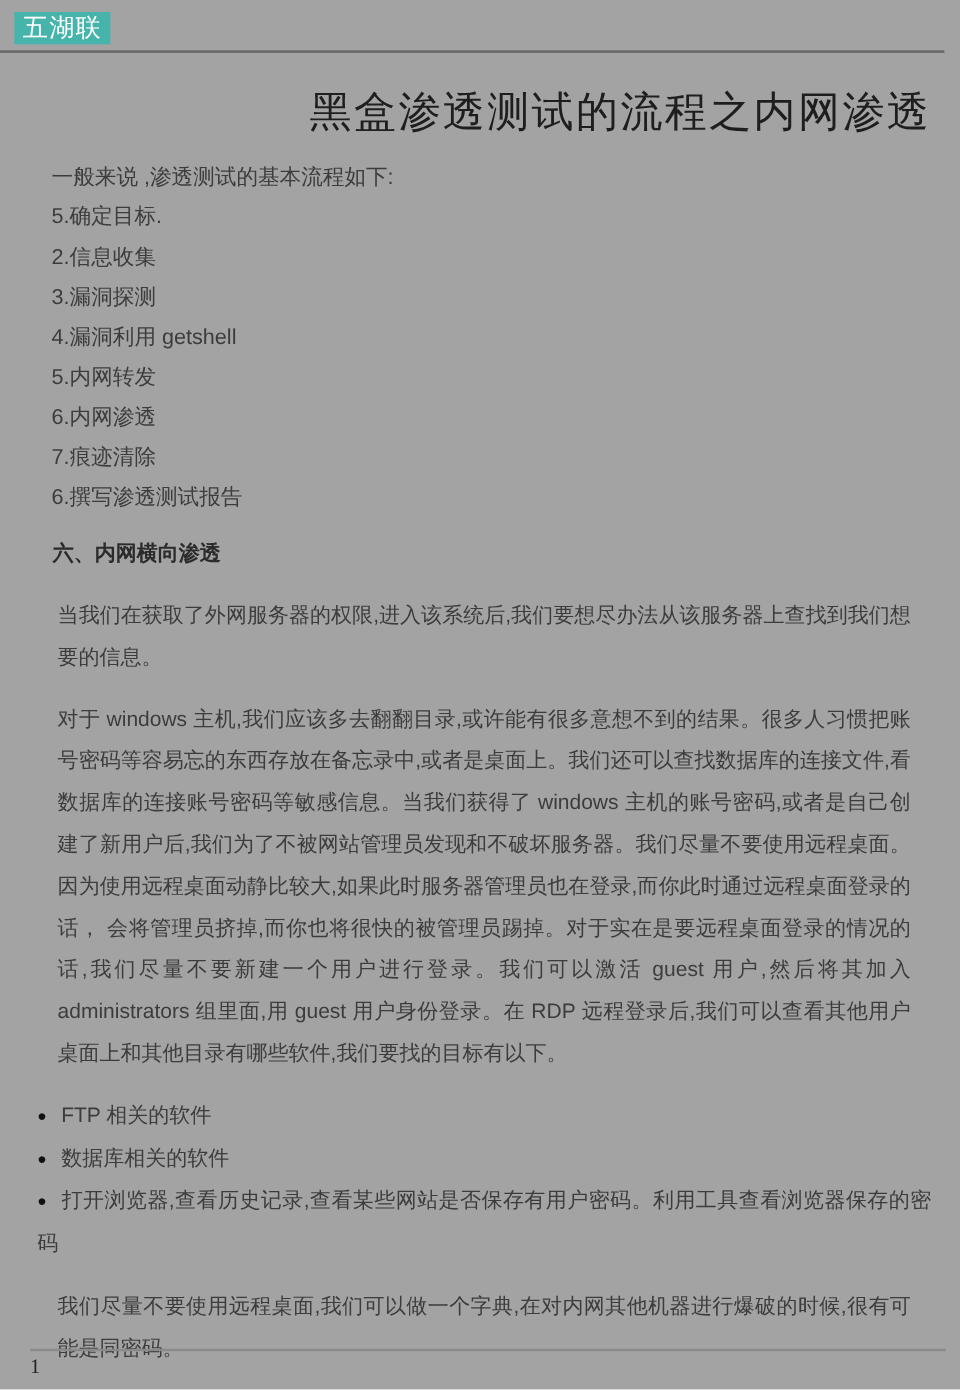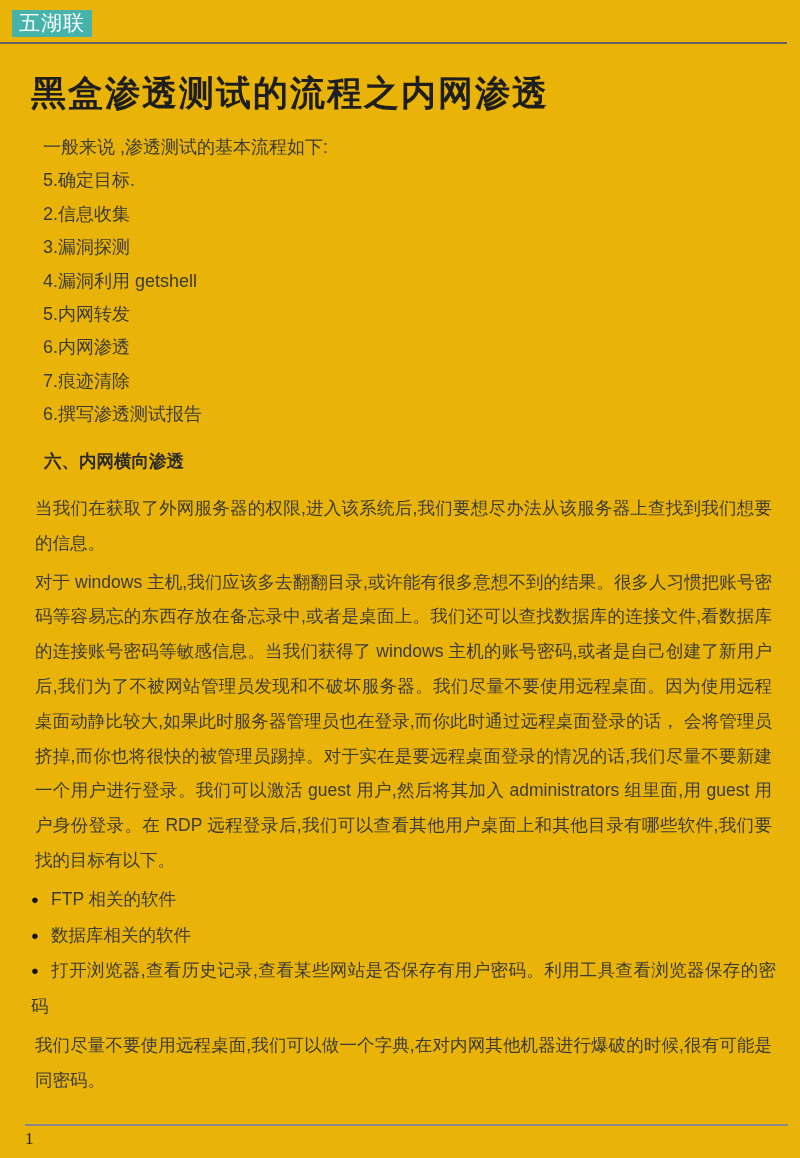--- a/index.html
+++ b/index.html
@@ -7,21 +7,21 @@
     --rule-dark:#646464;
     --rule-footer:#8a8a8a;
     --text-body:#3c3c3c;
     --text-title:#1e1e1e;
   }
   html,body{margin:0;padding:0;background:#fff;}
   .page{
     position:relative;
     width:800px;
     height:1158px;
-    background:#eab308;
+    background:#a3a3a3;
     overflow:hidden;
     font-family:"Liberation Sans","DejaVu Sans",sans-serif;
     color:var(--text-body);
   }
   .logo-badge{
     position:absolute;
     top:10px;left:12px;
     background:var(--brand-teal);
     color:#ffffff;
     font-family:"Liberation Serif","DejaVu Serif",serif;
@@ -36,42 +36,42 @@
     width:787px;height:2px;
     background:var(--rule-dark);
   }
   .content{
     position:absolute;
     top:58px;left:31px;
     width:745px;
   }
   .doc-title{
     margin:12px 0 14px 0;
-    text-align:left;
+    text-align:right;
     font-family:"Liberation Serif","DejaVu Serif",serif;
-    font-weight:700;
+    font-weight:400;
     font-size:35px;
     letter-spacing:2px;
     color:var(--text-title);
   }
   .list-block p{
     margin:0 0 0 12px;
     font-size:18px;
     line-height:33.4px;
     white-space:pre-wrap;
   }
   .section-heading{
     margin:13px;
     font-size:17.5px;
     font-weight:700;
     line-height:33.4px;
     color:#2b2b2b;
   }
   .para{
-    margin:4px;
+    margin:17px;
     font-size:17.5px;
     line-height:34.8px;
     text-align:justify;
     text-justify:inter-ideograph;
   }
   .bullet-line{
     margin:0;
     font-size:17.5px;
     line-height:34.8px;
     text-align:justify;

